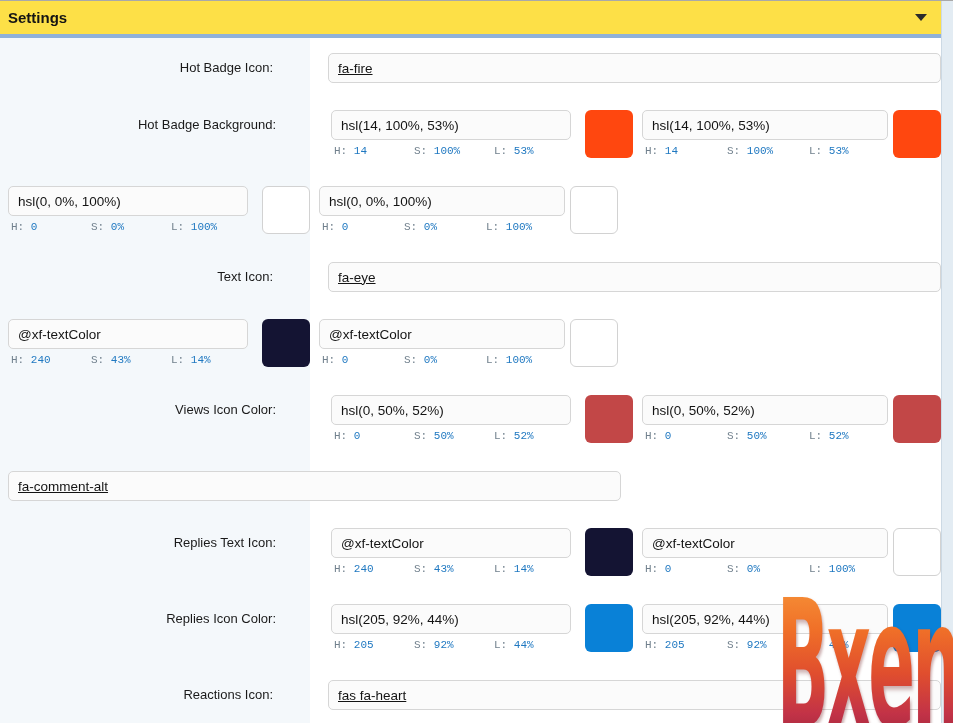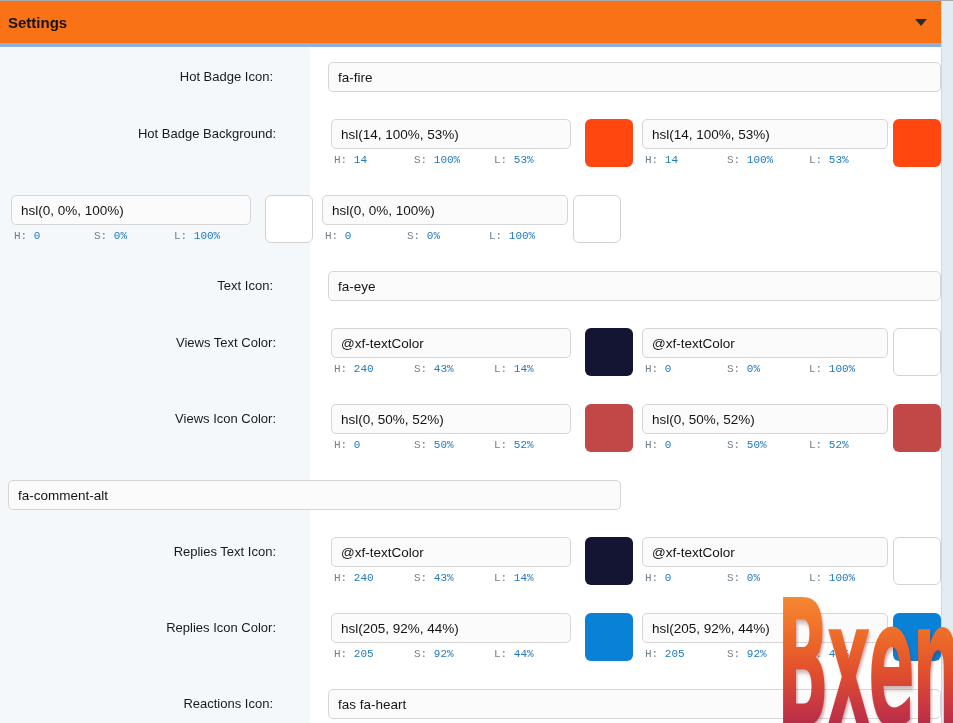--- a/index.html
+++ b/index.html
@@ -1,32 +1,32 @@
 <!DOCTYPE html>
 <html><head>
 <meta charset="utf-8">
 <style>
   html,body{margin:0;padding:0;}
   body{font-family:"Liberation Sans","DejaVu Sans",sans-serif;background:#e8e8e8;}
   .page{position:relative;width:953px;height:723px;background:#ffffff;overflow:hidden;border-top:1px solid #a9a9a9;box-sizing:border-box;}
   .main{margin-right:12px;}
-  .hdr{height:42px;display:flex;align-items:center;justify-content:space-between;background:#f97316;padding:0 14px 0 8px;}
+  .hdr{height:33px;display:flex;align-items:center;justify-content:space-between;background:#fde047;padding:0 14px 0 8px;}
   .hdr-title{font-size:15px;font-weight:bold;color:#141414;}
   .caret{width:0;height:0;border-left:6px solid transparent;border-right:6px solid transparent;border-top:7px solid #2b2b2b;cursor:pointer;}
   .divider{height:4px;background:#8fb1d9;}
   .body{position:relative;height:689px;box-sizing:border-box;padding-top:15px;}
   .leftbg{position:absolute;left:0;top:0;width:310px;height:100%;background:#f4f8fb;}
   .row{display:flex;position:relative;gap:40px;}
   .row-icon{margin-bottom:27px;}
   .row-color{margin-bottom:28px;margin-top:8px;}
   .lbl{width:310px;box-sizing:border-box;text-align:right;padding:7px 7px 0 0;font-size:13px;color:#1a1a1a;}
   .content{margin-left:8px;width:613px;}
   .txt{height:30px;box-sizing:border-box;border:1px solid #d6d6d6;border-radius:5px;background:#fbfbfb;padding:0 9px;font-size:13.5px;color:#141414;font-family:"Liberation Sans","DejaVu Sans",sans-serif;outline:none;display:block;}
-  .icon-input{width:613px;}
-  .row-color .content{display:flex;align-items:flex-start;justify-content:flex-end;}
+  .icon-input{width:613px;text-decoration:underline;}
+  .row-color .content{display:flex;align-items:flex-start;}
   .pair .txt{width:100%;}
   .pair-left{width:240px;}
   .pair-right{width:246px;}
   .hsl{display:flex;margin-top:5px;font-size:11px;line-height:13px;}
   .hsl .cell{flex:1;text-align:left;padding-left:3px;white-space:nowrap;font-family:Liberation Mono, monospace;}
   .pfx{color:#71808d;}
   .val{color:#1f78c1;}
   .swatch{width:48px;height:48px;border-radius:6px;box-sizing:border-box;flex:none;cursor:pointer;}
   .swatch.bordered{border:1px solid #d2d2d2;}
   .sw1{margin:0 9px 0 14px;}
@@ -108,21 +108,20 @@
   </div>
 
   <div class="row row-icon">
     <div class="lbl">Text Icon:</div>
     <div class="content">
       <input class="txt icon-input" type="text" value="fa-eye" style="">
     </div>
   </div>
 
   <div class="row row-color">
-    <div class="lbl">Views Text Color:</div>
     <div class="content">
       <div class="pair pair-left">
         <input class="txt" type="text" value="@xf-textColor" style="">
         <div class="hsl">
           <span class="cell"><span class="pfx">H:</span> <span class="val">240</span></span>
           <span class="cell"><span class="pfx">S:</span> <span class="val">43%</span></span>
           <span class="cell"><span class="pfx">L:</span> <span class="val">14%</span></span>
         </div>
       </div>
       <div class="swatch sw1" style="background: rgb(20, 20, 51);"></div>

